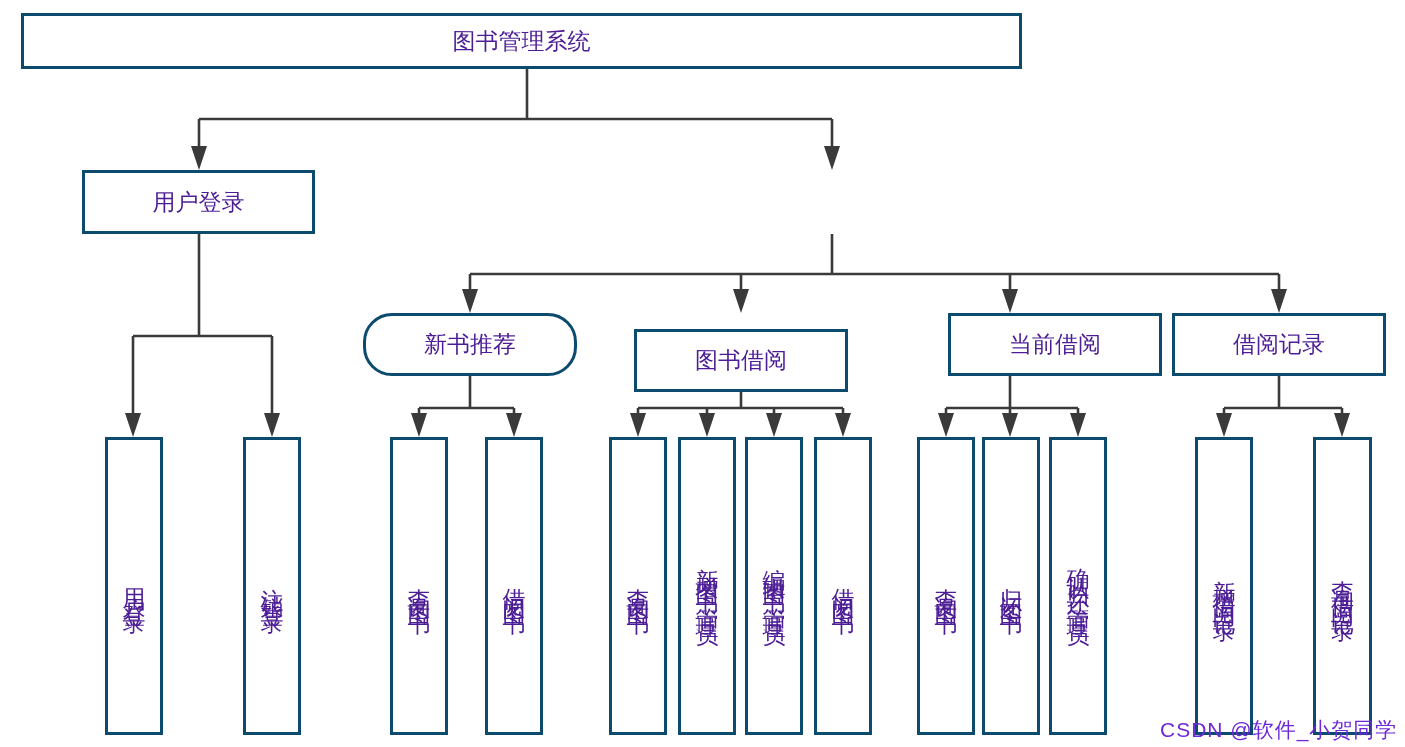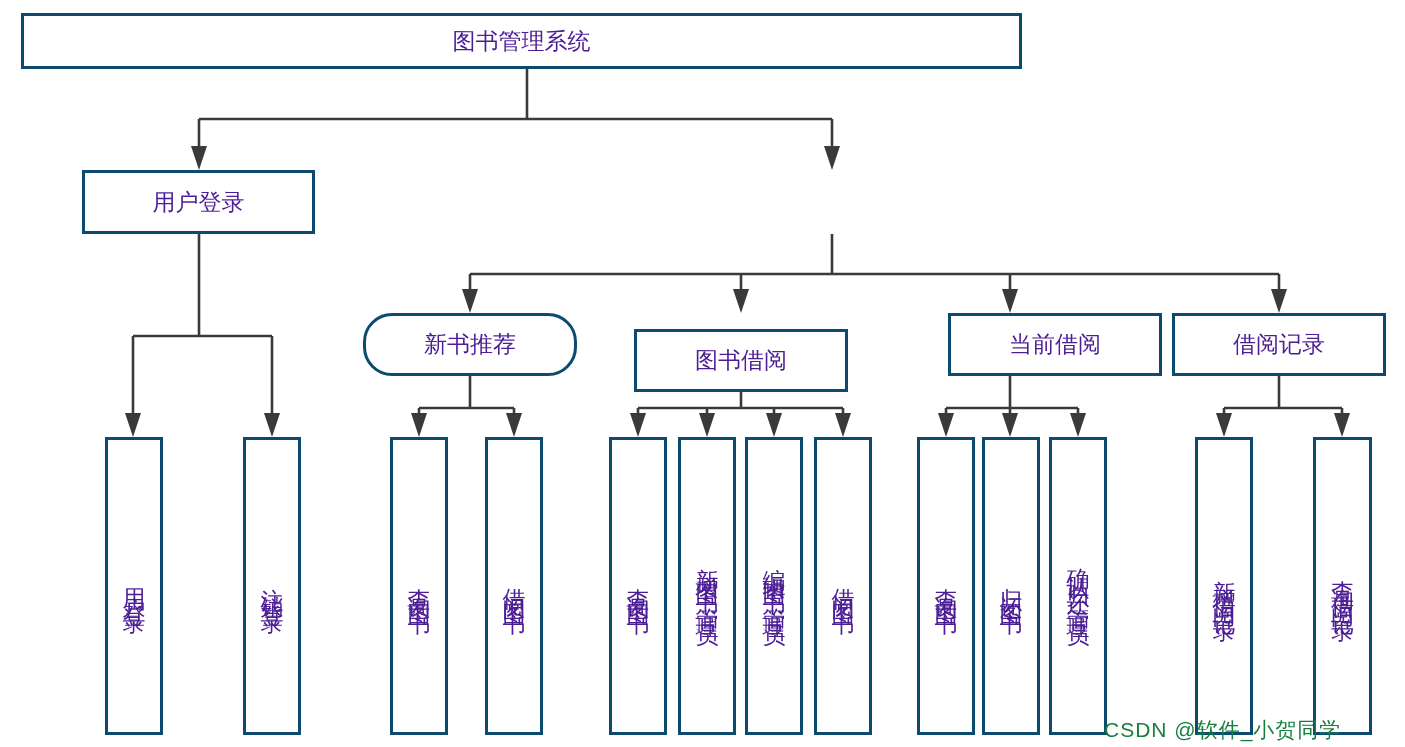--- a/index.html
+++ b/index.html
@@ -14,22 +14,22 @@
     border: 3px solid #0c4a6e; background: #ffffff;
     display: flex; align-items: center; justify-content: center;
     color: #4c1d95; font-size: 23px; line-height: 1; z-index: 2;
     white-space: nowrap;
   }
   .leaf {
     writing-mode: vertical-rl; text-orientation: mixed;
     letter-spacing: 8px; white-space: normal;
   }
   #watermark {
-    position: absolute; left: 1104px; top: 716px; z-index: 3;
-    color: #15803d; font-size: 21px; letter-spacing: 1px;
+    position: absolute; left: 1160px; top: 716px; z-index: 3;
+    color: #6d28d9; font-size: 21px; letter-spacing: 1px;
   }
 </style>
 </head>
 <body>
 
 <div id="stage">
 
   <svg id="connectors" width="1405" height="747" viewBox="0 0 1405 747" aria-hidden="true">
     <g stroke="#3a3a3a" stroke-width="2.6" fill="none">
 

